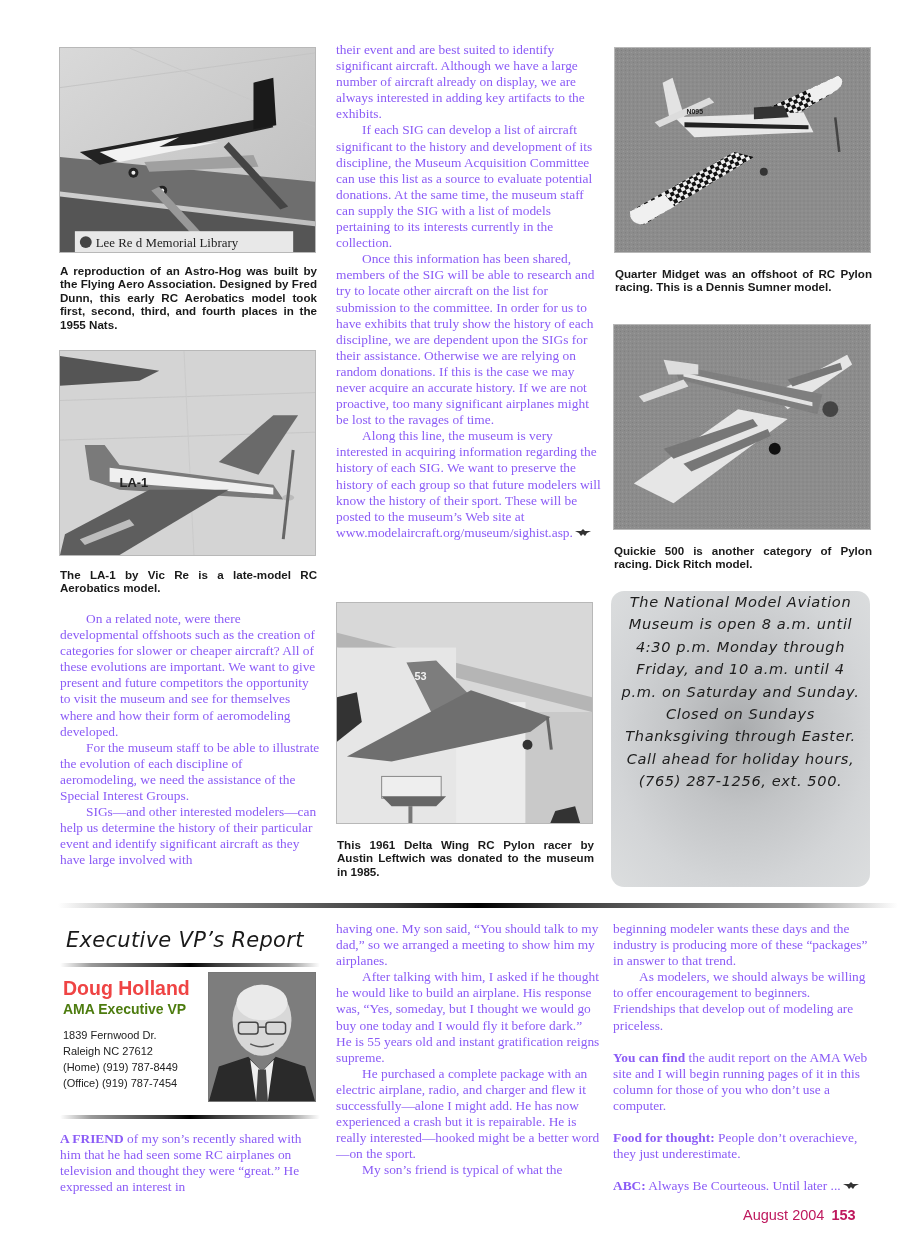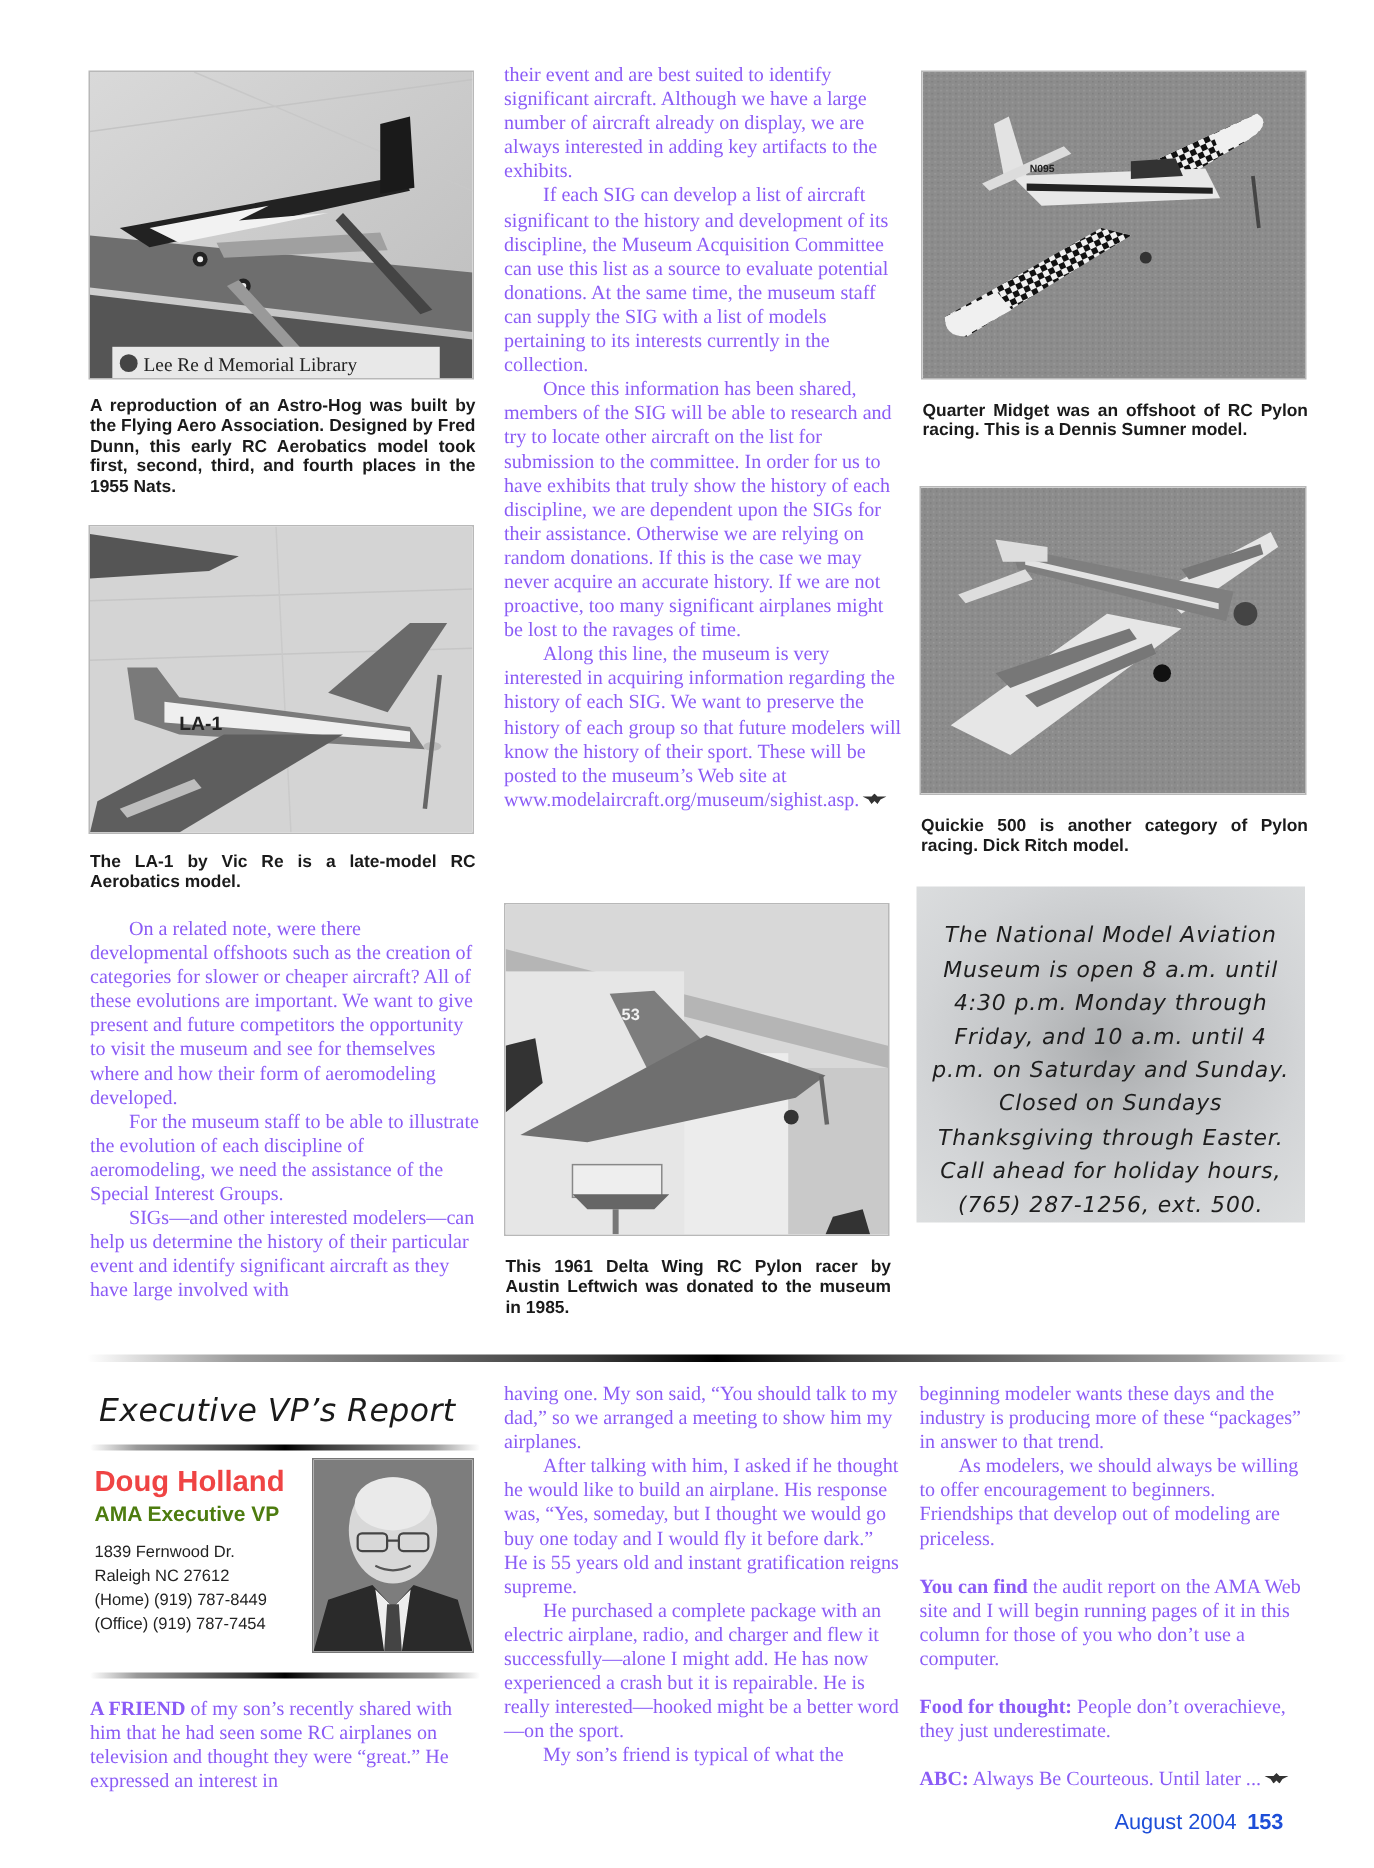--- a/index.html
+++ b/index.html
@@ -16,36 +16,36 @@
 
   
   .caption { font-family: "Liberation Sans", sans-serif; font-weight: bold; font-size: 11.6px; line-height: 13.4px; color: #1a1a1a; text-align: justify; }
 
   
   .photo { position: absolute; overflow: hidden; border: 1px solid #b8b8b8; }
   .photo svg { display: block; width: 100%; height: 100%; }
 
   
   .infobox {
-    position: absolute; left: 611px; top: 591px; width: 259px; height: 224px;
+    position: absolute; left: 611px; top: 591px; width: 259px; height: 296px;
     background: radial-gradient(ellipse at 50% 48%, #a9abad 0%, #c2c4c6 35%, #d3d5d7 70%, #dcdedf 100%);
-    display: flex; align-items: flex-end; justify-content: center; text-align: center;
+    display: flex; align-items: flex-start; justify-content: center; text-align: center;
     font-family: "DejaVu Sans", sans-serif; font-style: italic; font-size: 14.6px; line-height: 22.4px; color: #1d1d1d;
-    letter-spacing: 0.6px; padding: 0 10px;
+    letter-spacing: 0.6px; padding: 0 10px; border-radius: 13px;
   }
 
   
   .rule { position: absolute; height: 5px; background: linear-gradient(90deg, rgba(0,0,0,0) 0%, #9a9a9a 12%, #3a3a3a 40%, #000 50%, #3a3a3a 60%, #9a9a9a 88%, rgba(0,0,0,0) 100%); border-radius: 3px; }
 
   .section-title { font-family: "DejaVu Sans", sans-serif; font-style: italic; font-size: 21px; color: #1a1a1a; letter-spacing: 0.3px; white-space: nowrap; }
   .name { font-family: "Liberation Sans", sans-serif; font-weight: bold; font-size: 19.5px; color: #ef4444; }
   .role { font-family: "Liberation Sans", sans-serif; font-weight: bold; font-size: 14px; color: #4d7c0f; }
   .addr { font-family: "Liberation Sans", sans-serif; font-size: 11px; line-height: 16px; color: #222; }
 
-  .folio { font-family: "Liberation Sans", sans-serif; font-size: 14.5px; color: #1d4ed8; white-space: nowrap; }
+  .folio { font-family: "Liberation Sans", sans-serif; font-size: 14.5px; color: #be185d; white-space: nowrap; }
   .folio b { font-weight: bold; margin-left: 7px; }
 
   .ama-mark { display: inline-block; width: 16px; height: 7px; vertical-align: 1px; margin-left: 2px; }
 </style>
 </head>
 <body>
 
 <div class="photo" style="left:59px; top:47px; width:257px; height:206px;">
   <svg viewBox="0 0 257 206" preserveAspectRatio="none">
     <defs>

